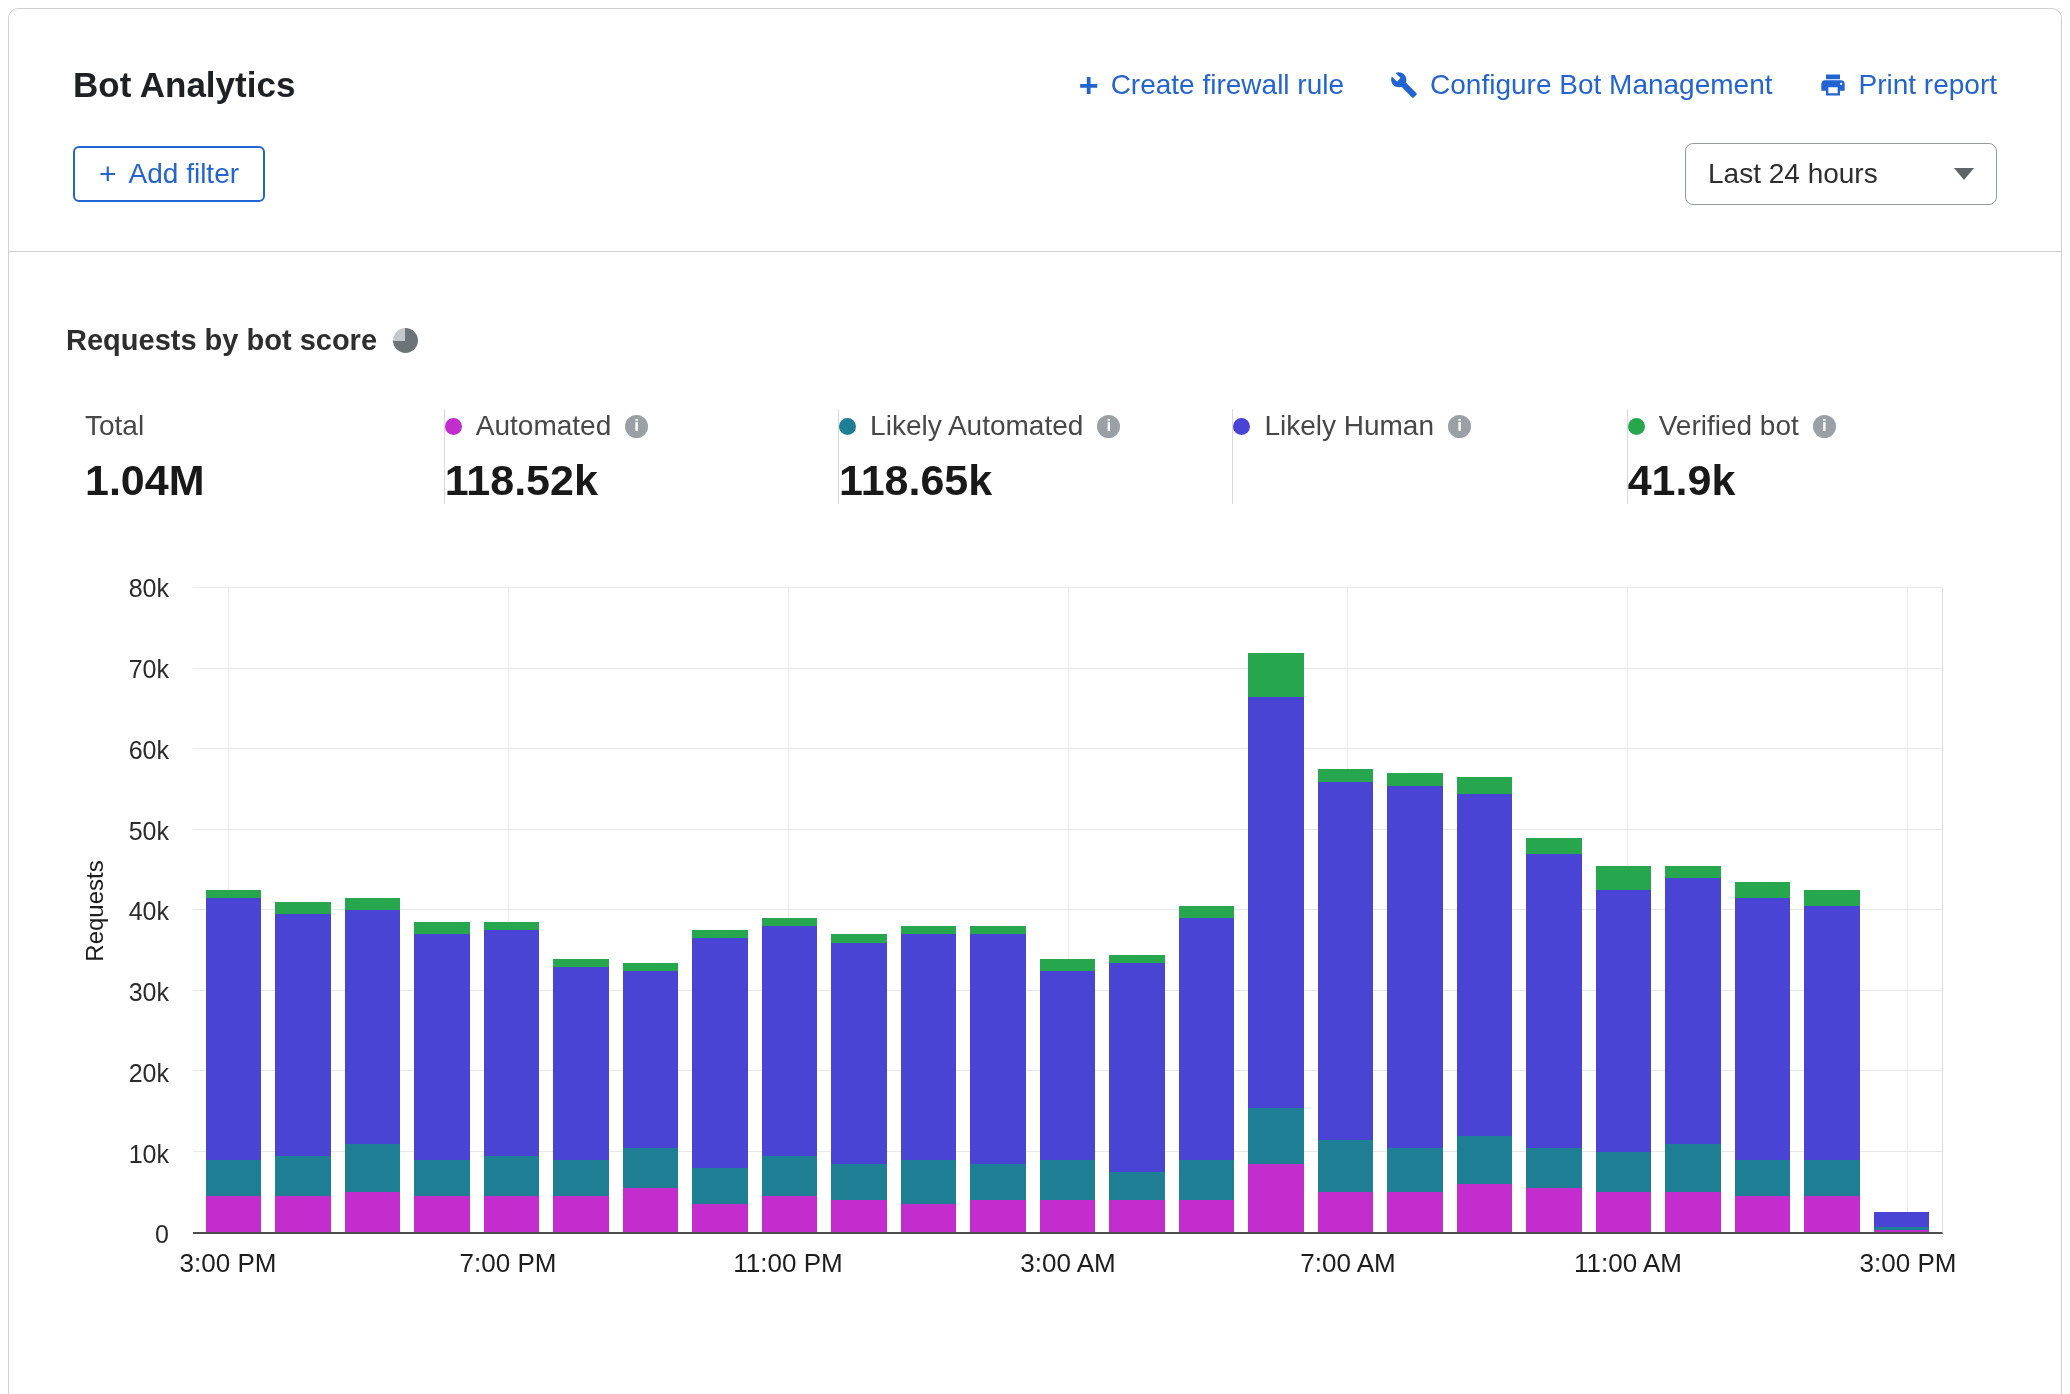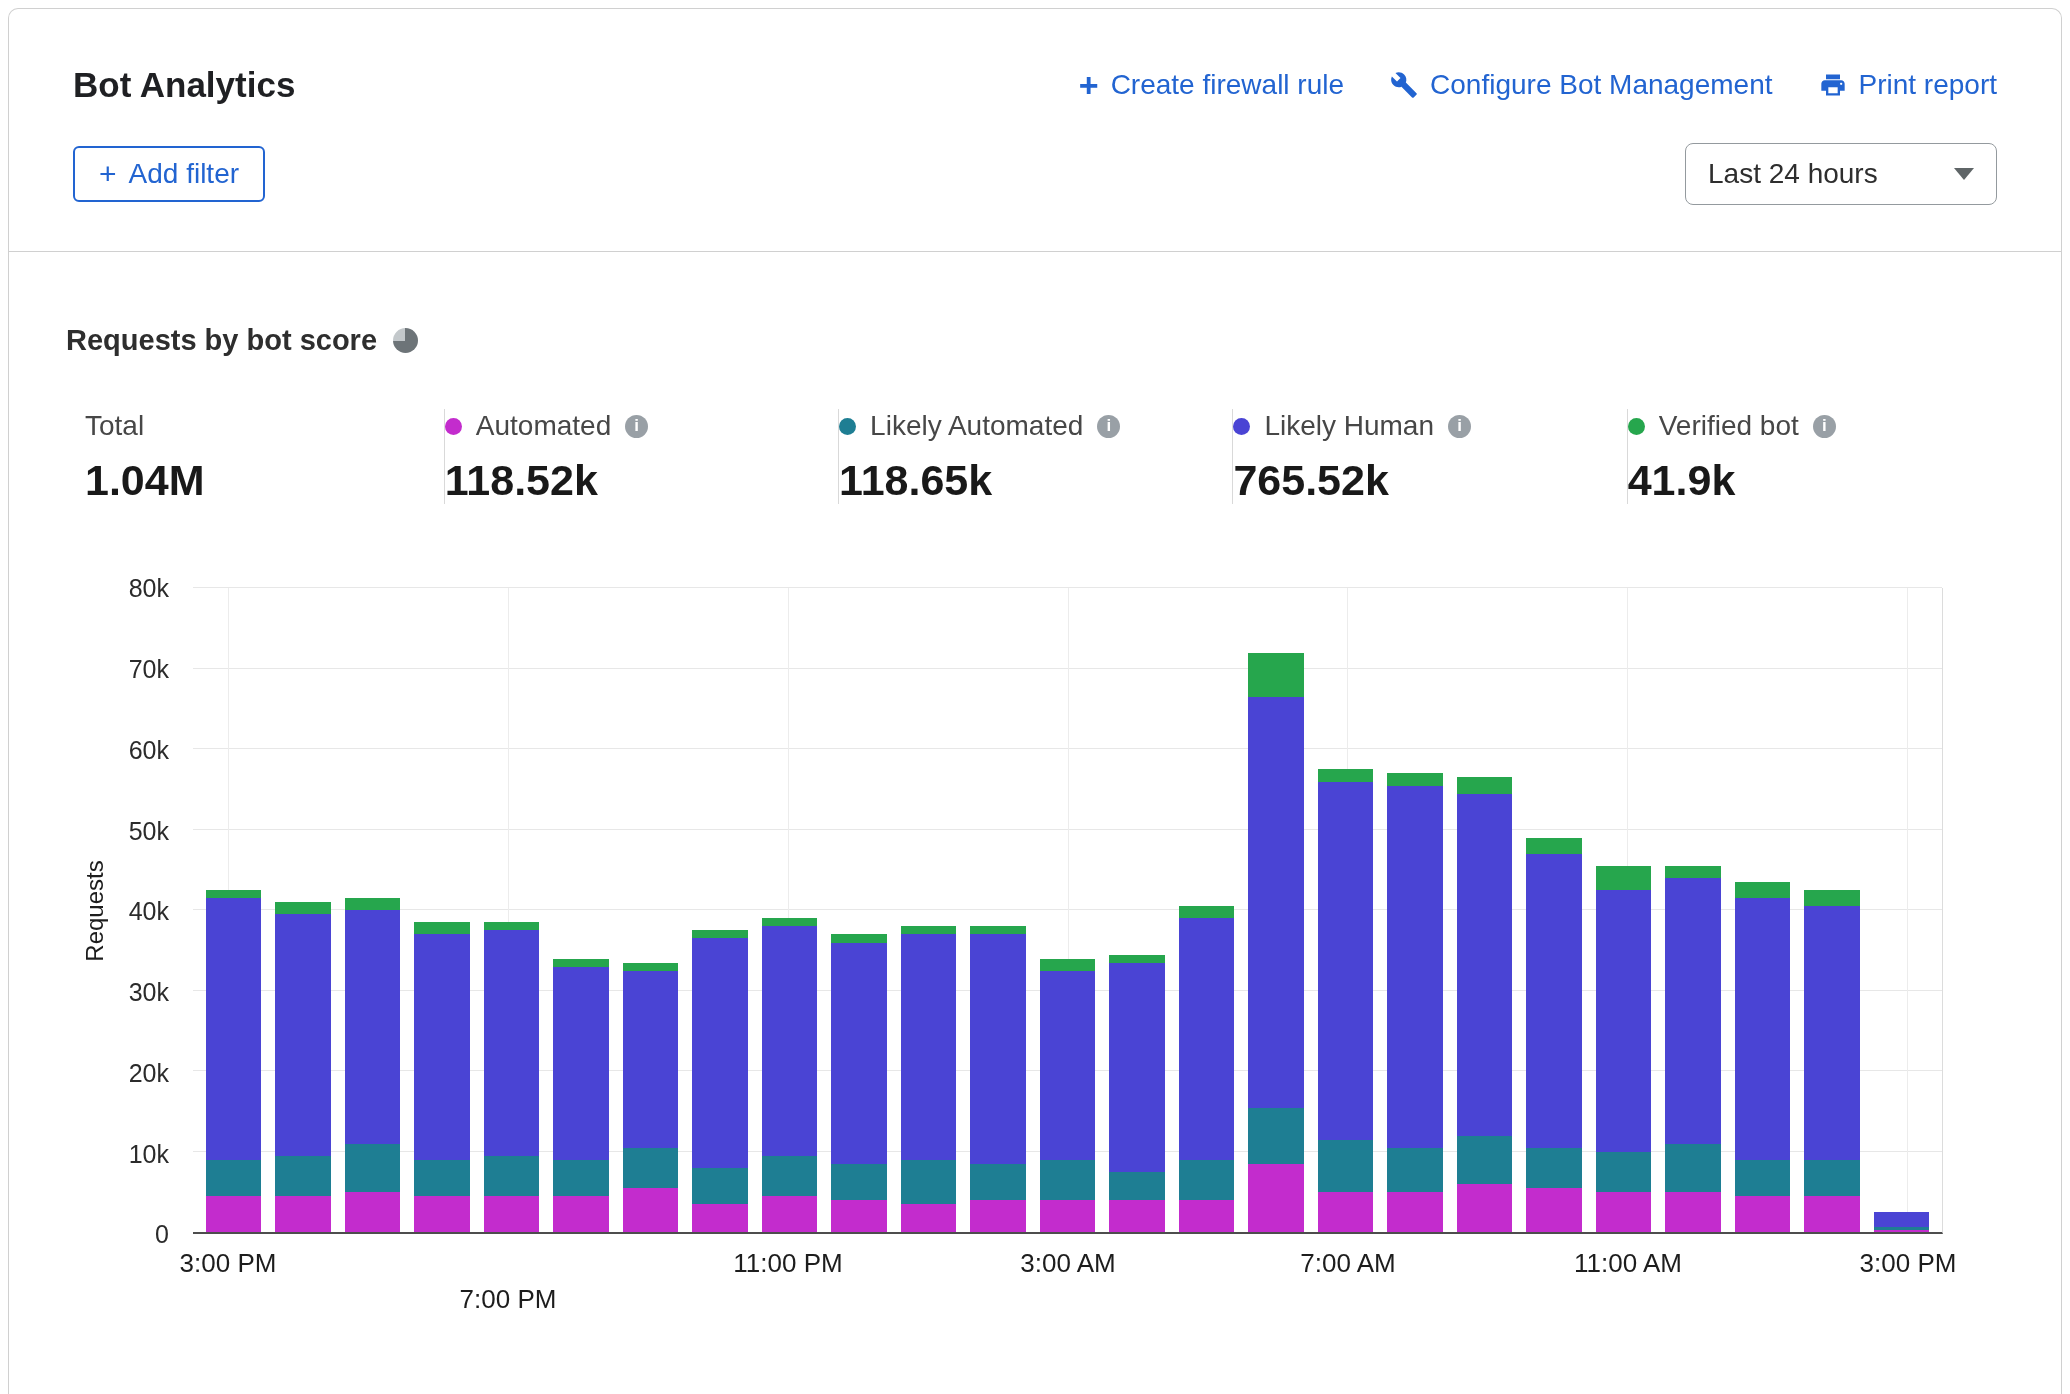--- a/index.html
+++ b/index.html
@@ -179,21 +179,20 @@
           <span class="info-icon"></span>
         </div>
         <div class="stat-value">118.65k</div>
       </div>
       <div class="stat stat-block">
         <div class="stat-label-row">
           <span class="dot" style="background: rgb(74, 68, 212);"></span>
           <span>Likely Human</span>
           <span class="info-icon"></span>
         </div>
-        <div class="stat-value">765.52k</div>
       </div>
       <div class="stat stat-block">
         <div class="stat-label-row">
           <span class="dot" style="background: rgb(38, 166, 77);"></span>
           <span>Verified bot</span>
           <span class="info-icon"></span>
         </div>
         <div class="stat-value">41.9k</div>
       </div>
     </div>
@@ -377,21 +376,21 @@
                 <div class="seg" style="height: 0.375%; background: rgb(195, 44, 205);"></div>
                 <div class="seg" style="height: 0.5%; background: rgb(30, 126, 147);"></div>
                 <div class="seg" style="height: 2.25%; background: rgb(74, 68, 212);"></div>
                 <div class="seg" style="height: 0%; background: rgb(38, 166, 77);"></div>
               </div>
             </div>
         </div>
       </div>
       <div class="x-labels" id="x-labels">
           <div class="x-tick-label" style="left: 2%;">3:00 PM</div>
-          <div class="x-tick-label" style="left: 18%; margin-top: 36px;">7:00 PM</div>
+          <div class="x-tick-label" style="left: 18%;">7:00 PM</div>
           <div class="x-tick-label" style="left: 34%;">11:00 PM</div>
           <div class="x-tick-label" style="left: 50%;">3:00 AM</div>
           <div class="x-tick-label" style="left: 66%;">7:00 AM</div>
           <div class="x-tick-label" style="left: 82%;">11:00 AM</div>
           <div class="x-tick-label" style="left: 98%;">3:00 PM</div>
         </div>
     </div>
 
   </main>
 </div>

